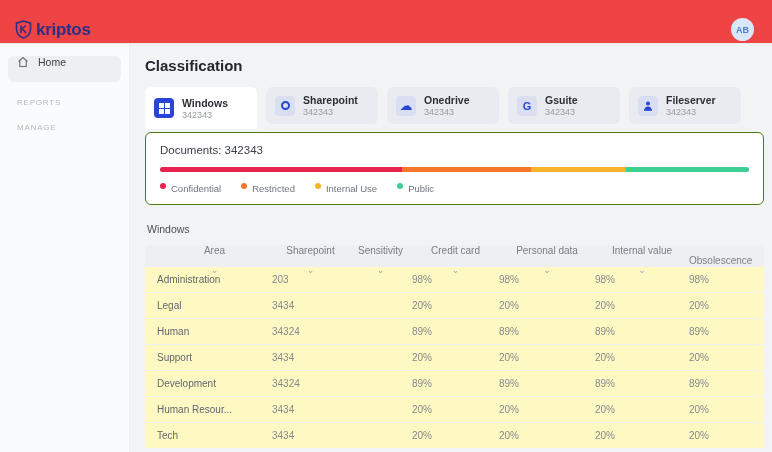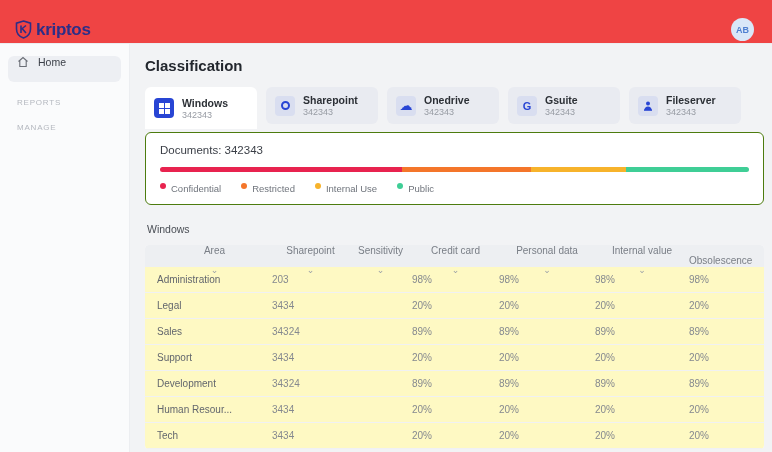--- a/index.html
+++ b/index.html
@@ -249,21 +249,21 @@
     <span class="td">
       <span class="sens-track"><span class="sens-fill" style="width: 55%; background: rgb(29, 45, 156);"></span></span>
     </span>
     <span class="td">20%</span>
     <span class="td">20%</span>
     <span class="td">20%</span>
     <span class="td">20%</span>
   </div>
 
   <div class="trow tbody-row">
-    <span class="td area">Sales</span>
+    <span class="td area">Human</span>
     <span class="td">34324</span>
     <span class="td">
       <span class="sens-track"><span class="sens-fill" style="width: 15%; background: rgb(29, 45, 156);"></span></span>
     </span>
     <span class="td">89%</span>
     <span class="td">89%</span>
     <span class="td">89%</span>
     <span class="td">89%</span>
   </div>
 

